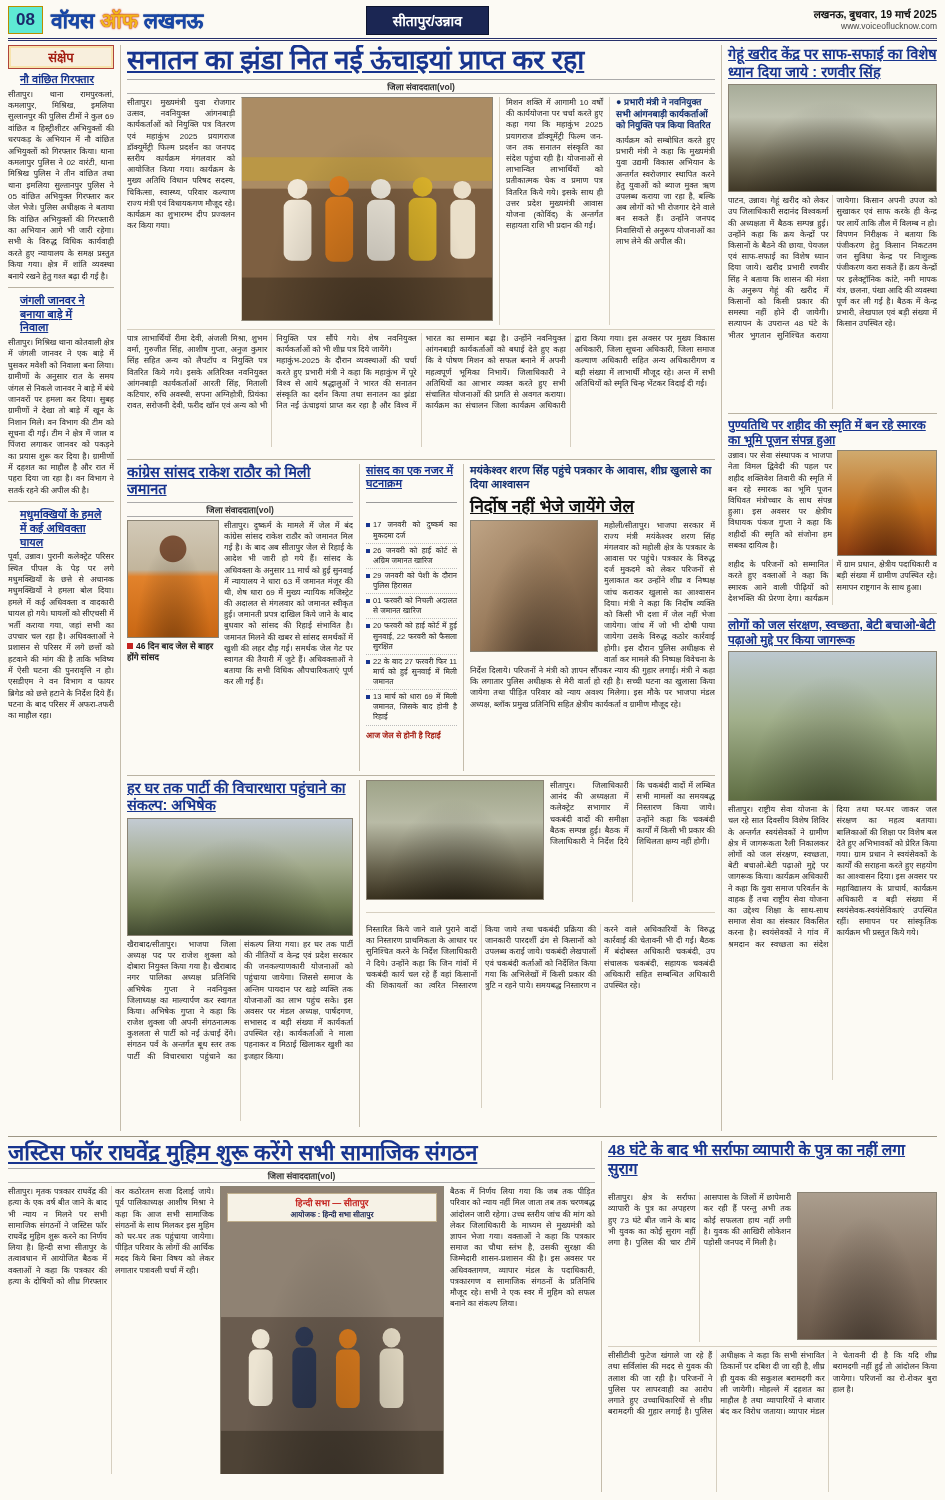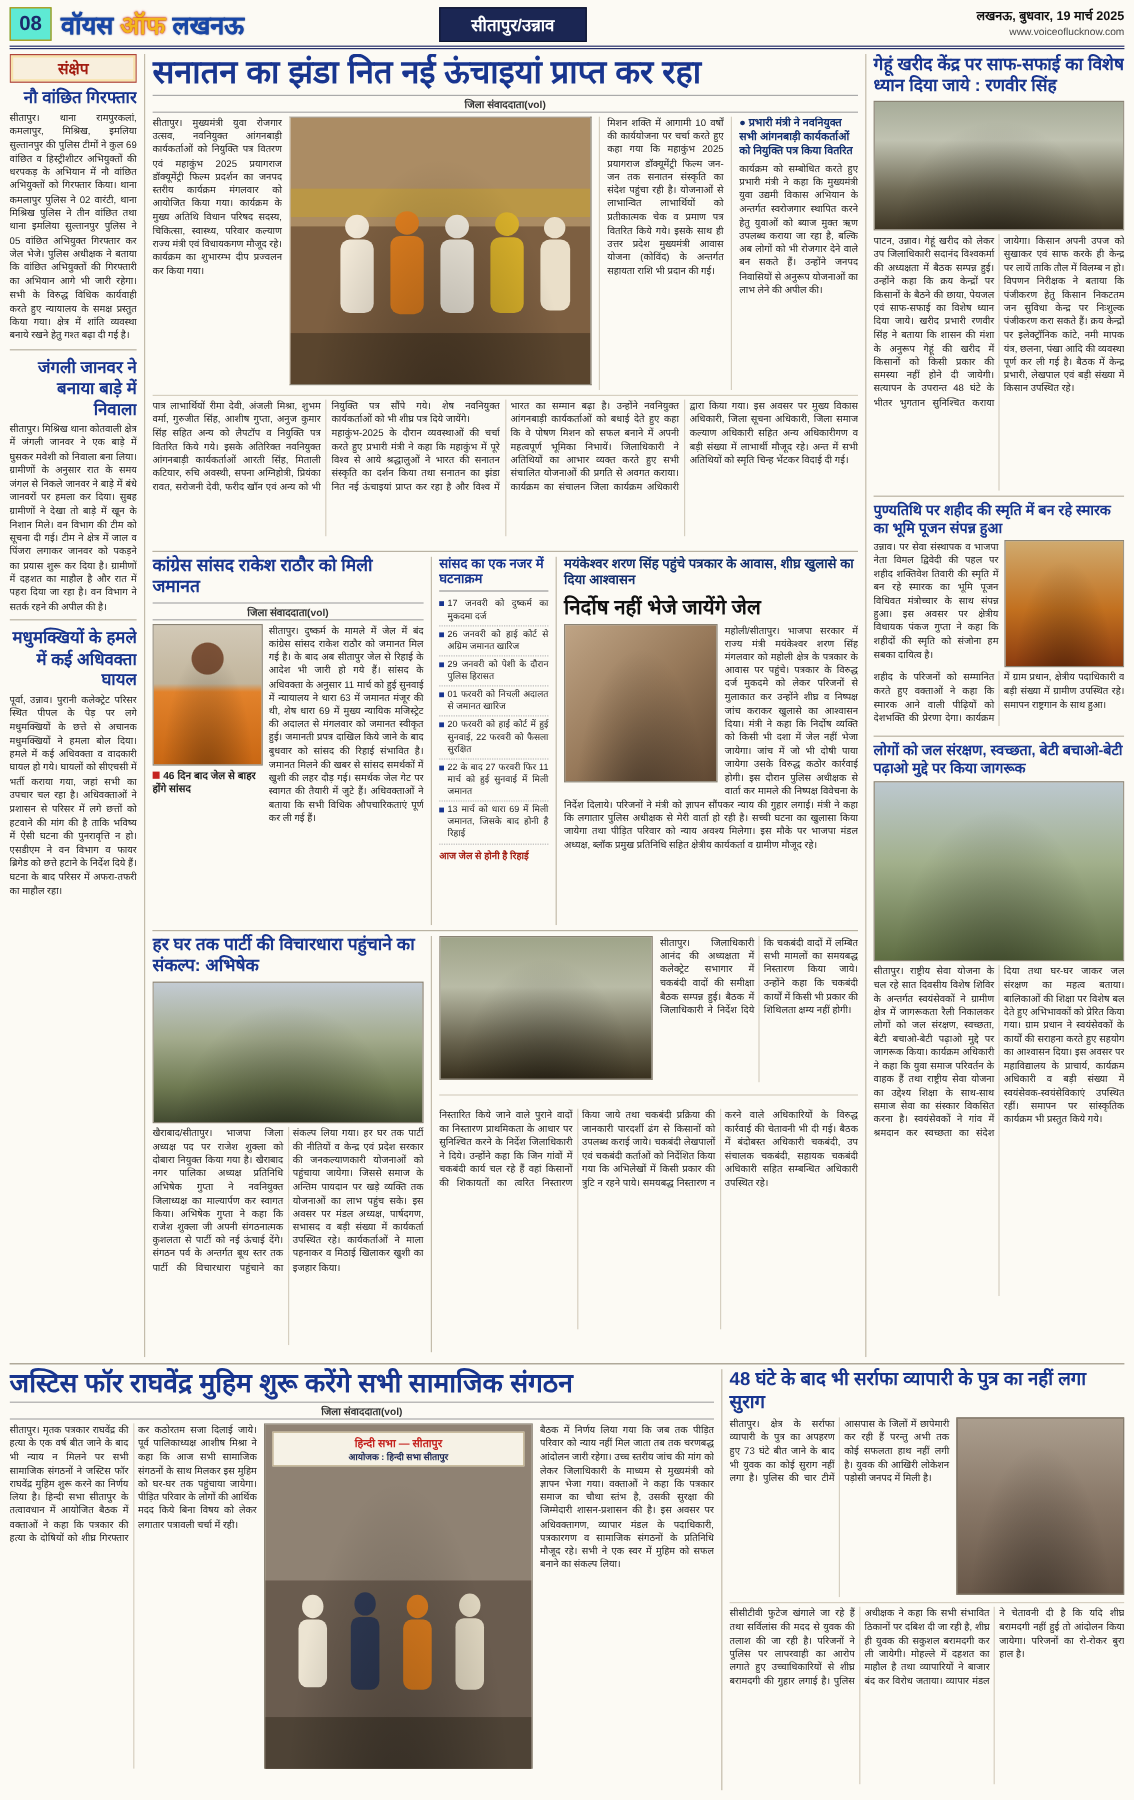--- a/index.html
+++ b/index.html
@@ -29,21 +29,21 @@
   .bottom-band { display:flex; border-top:1px solid #9d9684; margin-top:5px; padding-top:4px; height:356px; overflow:hidden; }
   .bottom-band > * + * { border-left:1px solid #c4bcab; padding-left:6px; margin-left:6px; }
 
   
   p.body, .body p { font-size:8px; line-height:1.4; text-align:justify; color:#232323; }
   .cols-2 { column-count:2; column-gap:8px; column-rule:1px solid #d6cfc0; }
   .cols-3 { column-count:3; column-gap:8px; column-rule:1px solid #d6cfc0; }
   .cols-4 { column-count:4; column-gap:9px; column-rule:1px solid #d6cfc0; }
   .byline-bar { text-align:center; font-size:8.5px; font-weight:bold; color:#333;
                 border-top:1px solid #aaa; border-bottom:1px solid #aaa; padding:1px 0; margin:3px 0; }
-  h1,h2,h3 { color:#18358f; font-weight:bold; }
+  h1,h2,h3 { color:#18358f; font-weight:bold;text-decoration:underline; }
   .rule-top { border-top:1px solid #b9b2a2; padding-top:4px; margin-top:4px; }
 
   
   .photo { position:relative; overflow:hidden; border:1px solid #8a8374; flex:none; }
   .photo::after { content:""; position:absolute; inset:0;
                   background:radial-gradient(ellipse at 50% 125%, rgba(0,0,0,.38), transparent 62%); }
   .photo svg { position:absolute; inset:0; width:100%; height:100%; }
   .photo-event   { background:linear-gradient(180deg,#a98a63 0%,#96764f 45%,#6d523a 80%,#402d1c 100%); }
   .photo-meeting { background:linear-gradient(180deg,#a7ac99 0%,#c0c2b1 30%,#6f6a55 70%,#403827 100%); }
   .photo-portrait{ background:radial-gradient(circle at 50% 24%,#7a5036 0 13%,transparent 14%),
@@ -56,21 +56,21 @@
   .photo-home    { background:linear-gradient(180deg,#ab9e8e 0%,#887767 50%,#51433610 100%),#6b5a4b; }
   .photo-banner  { background:linear-gradient(180deg,#948778 0%,#a89a85 40%,#5e5146 100%); }
   .ph-banner-strip { position:absolute; left:6px; right:6px; top:6px; background:#f6f2e6; border:1px solid #bfae8c;
                      text-align:center; padding:2px 2px; z-index:2; }
   .ph-banner-strip .l1 { display:block; color:#c4231f; font-weight:bold; font-size:9px; }
   .ph-banner-strip .l2 { display:block; color:#1b2653; font-weight:bold; font-size:7.5px; }
 
   
   .brief-head { border:1px solid #b0443a; color:#a31d12; background:#f8efdd; font-weight:bold; font-size:13px;
                 text-align:center; padding:2px 0; margin-bottom:4px; box-shadow:inset 0 0 0 2px #f4c22344; }
-  .brief-article h3 { font-size:14px; line-height:1.25; margin:3px 0 2px;text-align:right; }
+  .brief-article h3 { font-size:11px; line-height:1.25; margin:3px 12px 2px; }
   .brief-article p { font-size:8px; line-height:1.42; text-align:justify; }
   .brief-article + .brief-article { border-top:1px solid #b9b2a2; margin-top:5px; padding-top:3px; }
 
   
   .main-story { height:410px; overflow:hidden; }
   .main-story h1 { font-size:27px; line-height:1.15; text-align:left; }
   .ms-top { display:flex; gap:6px; height:228px; overflow:hidden; }
   .ms-top > * + * { border-left:1px solid #d6cfc0; padding-left:6px; }
   .ms-c1 { width:108px; flex:none; }
   .ms-photo { width:252px; height:224px; }
@@ -83,21 +83,21 @@
   .mid-row { display:flex; height:312px; overflow:hidden; }
   .mid-row > * + * { border-left:1px solid #c4bcab; padding-left:6px; margin-left:6px; }
   .congress { width:226px; flex:none; }
   .congress h2 { font-size:14.5px; line-height:1.2; }
   .cg-row { display:flex; gap:5px; margin-top:2px; }
   .cg-photo { width:92px; height:118px; }
   .caption { font-size:8.5px; font-weight:bold; margin-top:3px; line-height:1.3; }
   .sq { display:inline-block; width:6px; height:6px; background:#c4231f; margin-right:3px; }
   .cg-text { overflow:hidden; }
   .timeline { width:98px; flex:none; }
-  .timeline h3 { font-size:11px; line-height:1.2; border-bottom:1px solid #999; padding-bottom:2px; margin-bottom:3px; }
+  .timeline h3 { font-size:11px; line-height:1.2; border-bottom:1px solid #999; padding-bottom:12px; margin-bottom:15px; }
   .timeline li { list-style:none; font-size:7.5px; line-height:1.35; text-align:justify;
                  border-bottom:1px dotted #bbb; padding:2px 0 2px 7px; position:relative; }
   .timeline li::before { content:""; position:absolute; left:0; top:5px; width:4px; height:4px; background:#18358f; }
   .tl-foot { font-size:8px; font-weight:bold; color:#a31d12; margin-top:3px; }
   .minister { flex:1; min-width:0; }
   .kicker { font-size:11px; font-weight:bold; color:#14306f; line-height:1.25; }
   .minister h2 { font-size:17px; margin:2px 0 3px; color:#111; }
   .mn-photo { float:left; width:128px; height:132px; margin:0 6px 3px 0; }
 
   
@@ -129,21 +129,21 @@
   .awareness .cols-2 { height:276px; overflow:hidden; }
 
   
   .justice { flex:1; min-width:0; }
   .justice h1 { font-size:22px; line-height:1.1; }
   .js-row { display:flex; gap:6px; height:288px; overflow:hidden; }
   .js-c1 { width:206px; flex:none; }
   .js-photo { width:224px; height:312px; }
   .js-c2 { flex:1; min-width:0; }
   .jeweler { width:336px; flex:none; }
-  .jeweler h2 { font-size:15.5px; line-height:1.2; margin-bottom:3px; }
+  .jeweler h2 { font-size:15.5px; line-height:1.2; margin-bottom:14px; }
   .jw-row { display:flex; gap:6px; height:150px; overflow:hidden; }
   .jw-row .cols-2 { flex:1; min-width:0; }
   .jw-photo { width:140px; height:148px; }
   .jeweler .cols-3 { height:152px; overflow:hidden; margin-top:4px; border-top:1px solid #d6cfc0; padding-top:3px; }
 </style>
 </head>
 <body>
 
 <div class="page">
 

